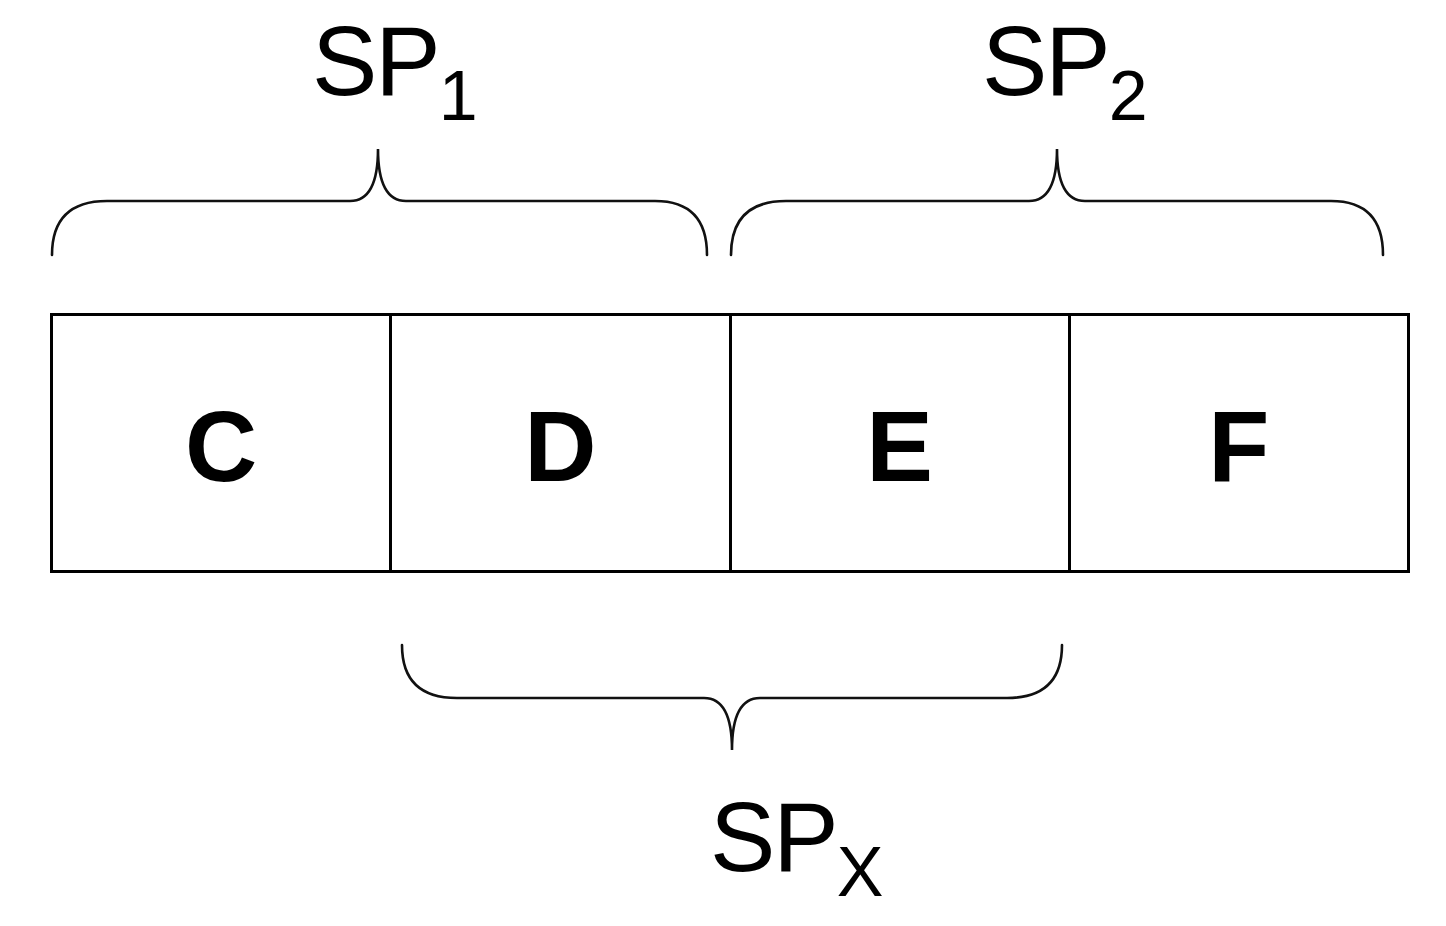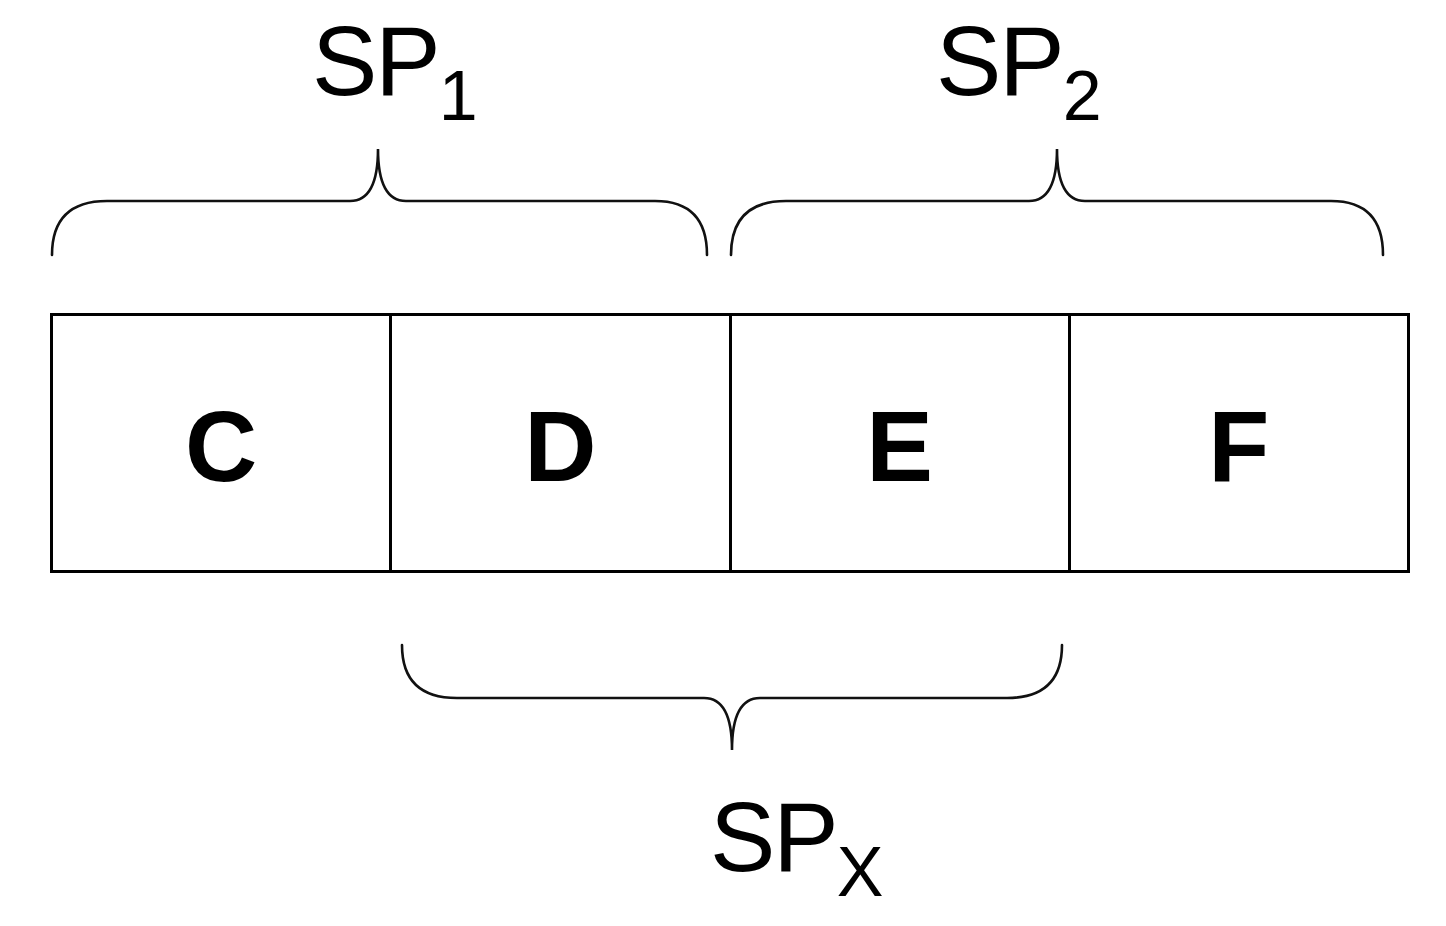--- a/index.html
+++ b/index.html
@@ -72,21 +72,21 @@
 </style>
 </head>
 <body>
 
 <div class="canvas">
 
   <div class="sp-label" style="left: 312px; top: 12px;">
     <span>SP</span><span class="sub">1</span>
   </div>
 
-  <div class="sp-label" style="left: 936px; top: 12px; text-align: center;">
+  <div class="sp-label" style="left: 982px; top: 12px; text-align: center;">
     <span>SP</span><span class="sub">2</span>
   </div>
 
   <div class="sp-label" style="left: 666px; top: 788px; margin-left: 44px;">
     <span>SP</span><span class="sub">X</span>
   </div>
 
   <svg class="brace-svg" viewBox="0 0 1446 926">
     <path d="M 52 255 Q 52 201 107 201 L 350 201 Q 378 201 378 149 Q 378 201 406 201 L 655 201 Q 707 201 707 255"></path>
     <path d="M 731 255 Q 731 201 786 201 L 1029 201 Q 1057 201 1057 149 Q 1057 201 1085 201 L 1331 201 Q 1383 201 1383 255"></path>

